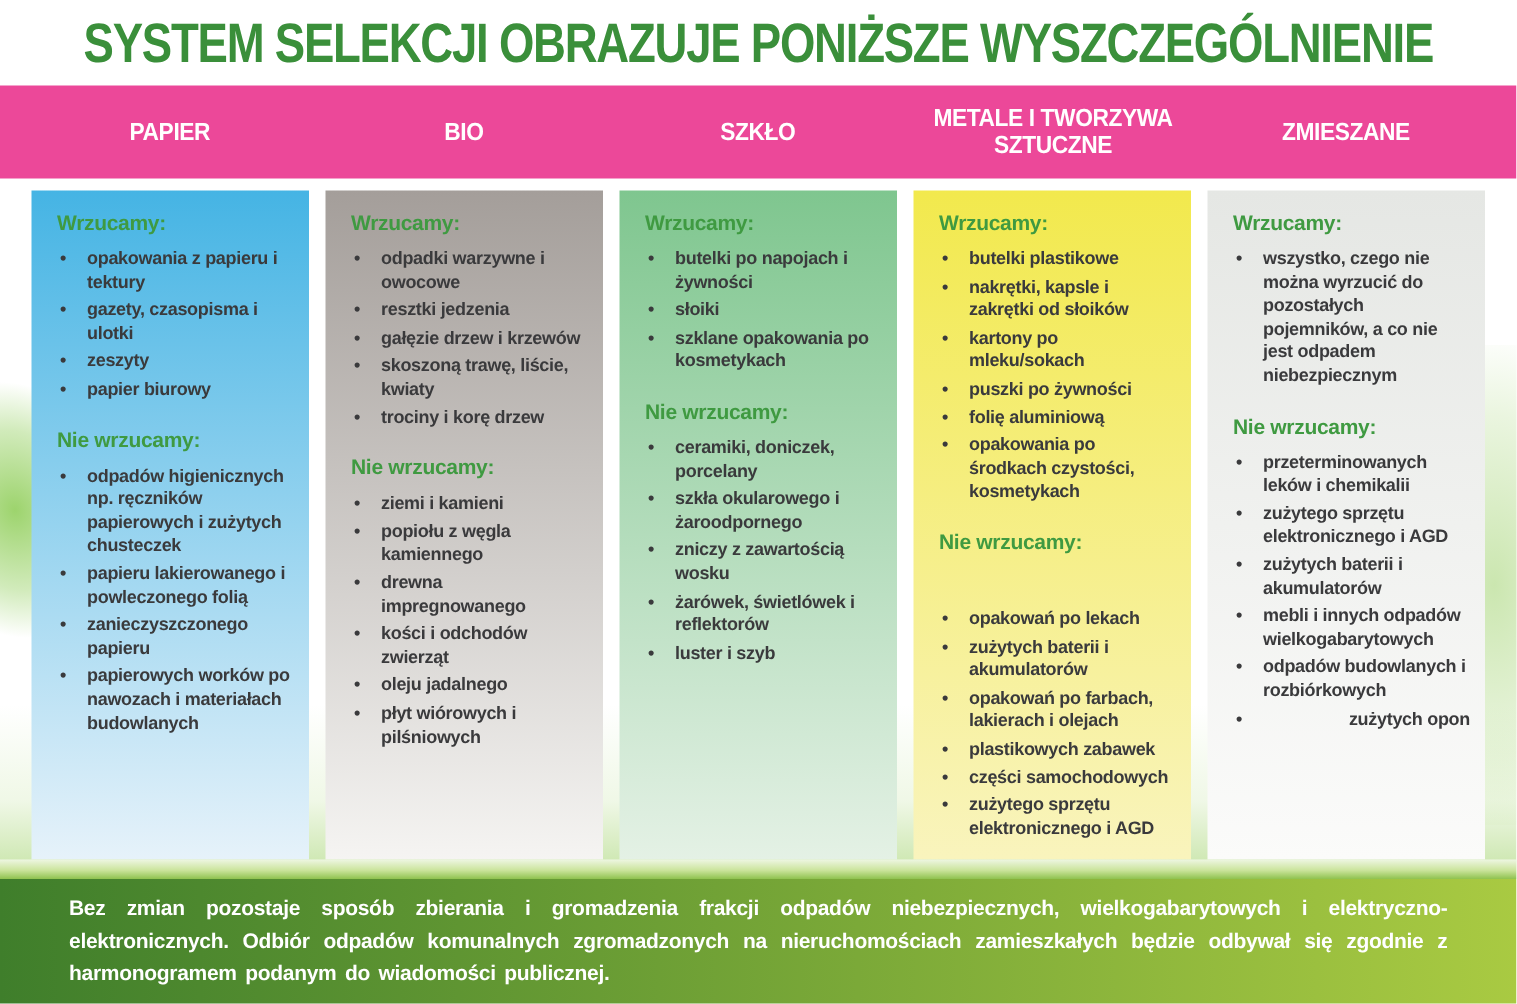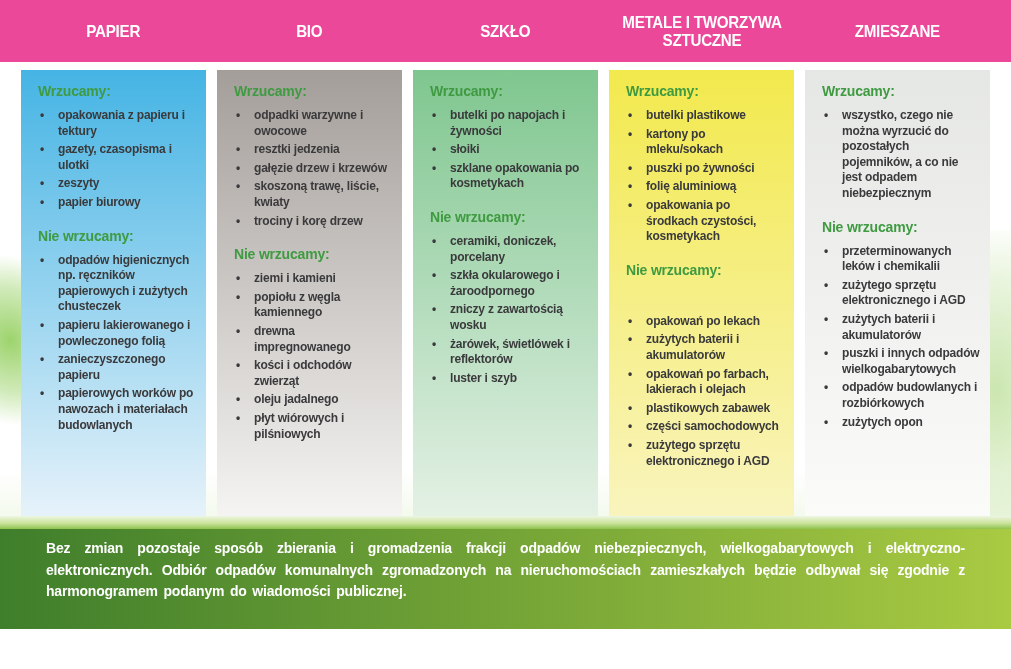--- a/index.html
+++ b/index.html
@@ -82,20 +82,23 @@
 </style>
 </head>
 <body>
 
 <div class="poster">
 
   <div class="swoosh swoosh-left"></div>
   <div class="swoosh swoosh-right"></div>
   <div class="swoosh swoosh-bottom"></div>
 
+  <div class="header-area">
+    <div class="main-title" style="color: rgb(58, 143, 58);">SYSTEM SELEKCJI OBRAZUJE PONIŻSZE WYSZCZEGÓLNIENIE</div>
+  </div>
 
   <div class="red-band" style="background: #ec4899;">
     <div class="band-header">PAPIER</div>
     <div class="band-header">BIO</div>
     <div class="band-header">SZKŁO</div>
     <div class="band-header">METALE I TWORZYWA SZTUCZNE</div>
     <div class="band-header">ZMIESZANE</div>
   </div>
 
   <div class="columns">
@@ -151,20 +154,21 @@
           <li style="color: rgb(58, 58, 60);">zniczy z zawartością wosku</li>
           <li style="color: rgb(58, 58, 60);">żarówek, świetlówek i reflektorów</li>
           <li style="color: rgb(58, 58, 60);">luster i szyb</li>
         </ul>
     </div>
 
     <div class="panel" style="background: linear-gradient(rgb(242, 233, 77) 0%, rgb(249, 244, 189) 100%);">
       <p class="panel-heading include" style="color: rgb(63, 154, 65);">Wrzucamy:</p>
       <ul class="items">
           <li style="color: rgb(58, 58, 60);">butelki plastikowe</li>
+          <li style="color: rgb(58, 58, 60);">nakrętki, kapsle i zakrętki od słoików</li>
           <li style="color: rgb(58, 58, 60);">kartony po mleku/sokach</li>
           <li style="color: rgb(58, 58, 60);">puszki po żywności</li>
           <li style="color: rgb(58, 58, 60);">folię aluminiową</li>
           <li style="color: rgb(58, 58, 60);">opakowania po środkach czystości, kosmetykach</li>
         </ul>
       <p class="panel-heading exclude" style="color: rgb(63, 154, 65);">Nie wrzucamy:</p>
       <ul class="items">
           <li style="color: rgb(58, 58, 60); margin-top: 36px;">opakowań po lekach</li>
           <li style="color: rgb(58, 58, 60);">zużytych baterii i akumulatorów</li>
           <li style="color: rgb(58, 58, 60);">opakowań po farbach, lakierach i olejach</li>
@@ -177,23 +181,23 @@
     <div class="panel" style="background: linear-gradient(rgb(229, 231, 228) 0%, rgb(251, 251, 250) 100%);">
       <p class="panel-heading include" style="color: rgb(63, 154, 65);">Wrzucamy:</p>
       <ul class="items">
           <li style="color: rgb(58, 58, 60);">wszystko, czego nie można wyrzucić do pozostałych pojemników, a co nie jest odpadem niebezpiecznym</li>
         </ul>
       <p class="panel-heading exclude" style="color: rgb(63, 154, 65);">Nie wrzucamy:</p>
       <ul class="items">
           <li style="color: rgb(58, 58, 60);">przeterminowanych leków i chemikalii</li>
           <li style="color: rgb(58, 58, 60);">zużytego sprzętu elektronicznego i AGD</li>
           <li style="color: rgb(58, 58, 60);">zużytych baterii i akumulatorów</li>
-          <li style="color: rgb(58, 58, 60);">puszki i innych odpadów wielkogabarytowych</li>
+          <li style="color: rgb(58, 58, 60);">mebli i innych odpadów wielkogabarytowych</li>
           <li style="color: rgb(58, 58, 60);">odpadów budowlanych i rozbiórkowych</li>
-          <li style="color: rgb(58, 58, 60);">zużytych opon</li>
+          <li style="color: rgb(58, 58, 60); text-align: right;">zużytych opon</li>
         </ul>
     </div>
 
   </div>
 
   <div class="pre-footer-strip"></div>
 
   <div class="footer-band" style="background: linear-gradient(to right, rgb(63, 126, 43) 0%, rgb(169, 202, 66) 100%);">
     <p class="footer-text">Bez zmian pozostaje sposób zbierania i gromadzenia frakcji odpadów niebezpiecznych, wielkogabarytowych i elektryczno-elektronicznych. Odbiór odpadów komunalnych zgromadzonych na nieruchomościach zamieszkałych będzie odbywał się zgodnie z harmonogramem podanym do wiadomości publicznej.</p>
   </div>

